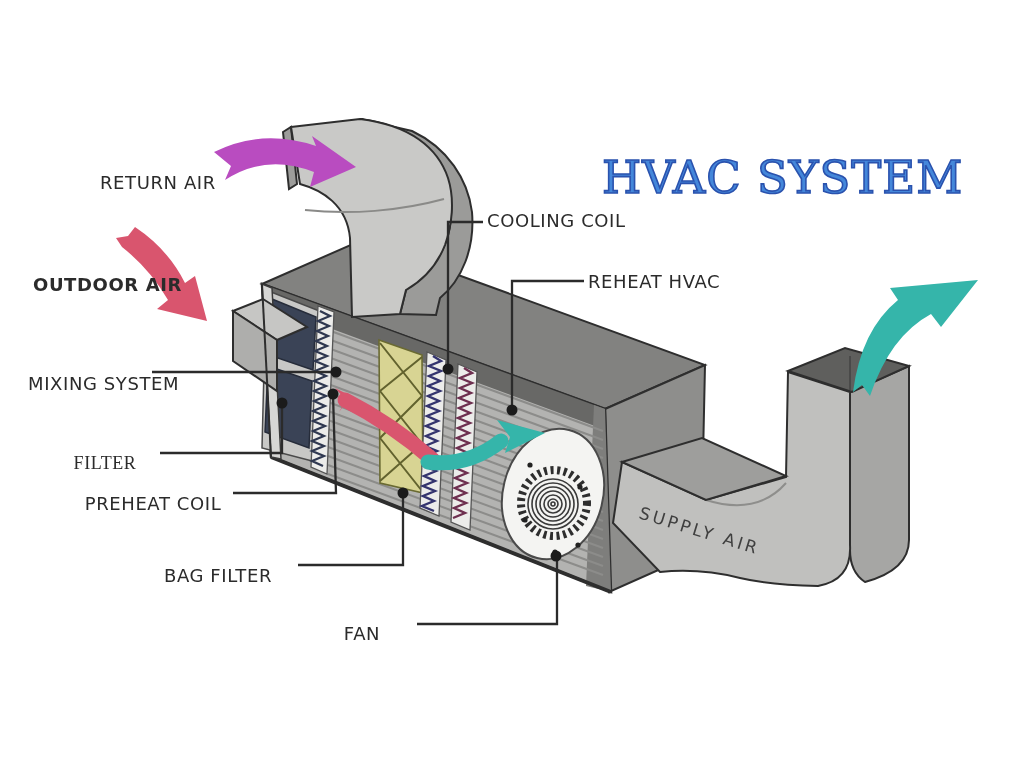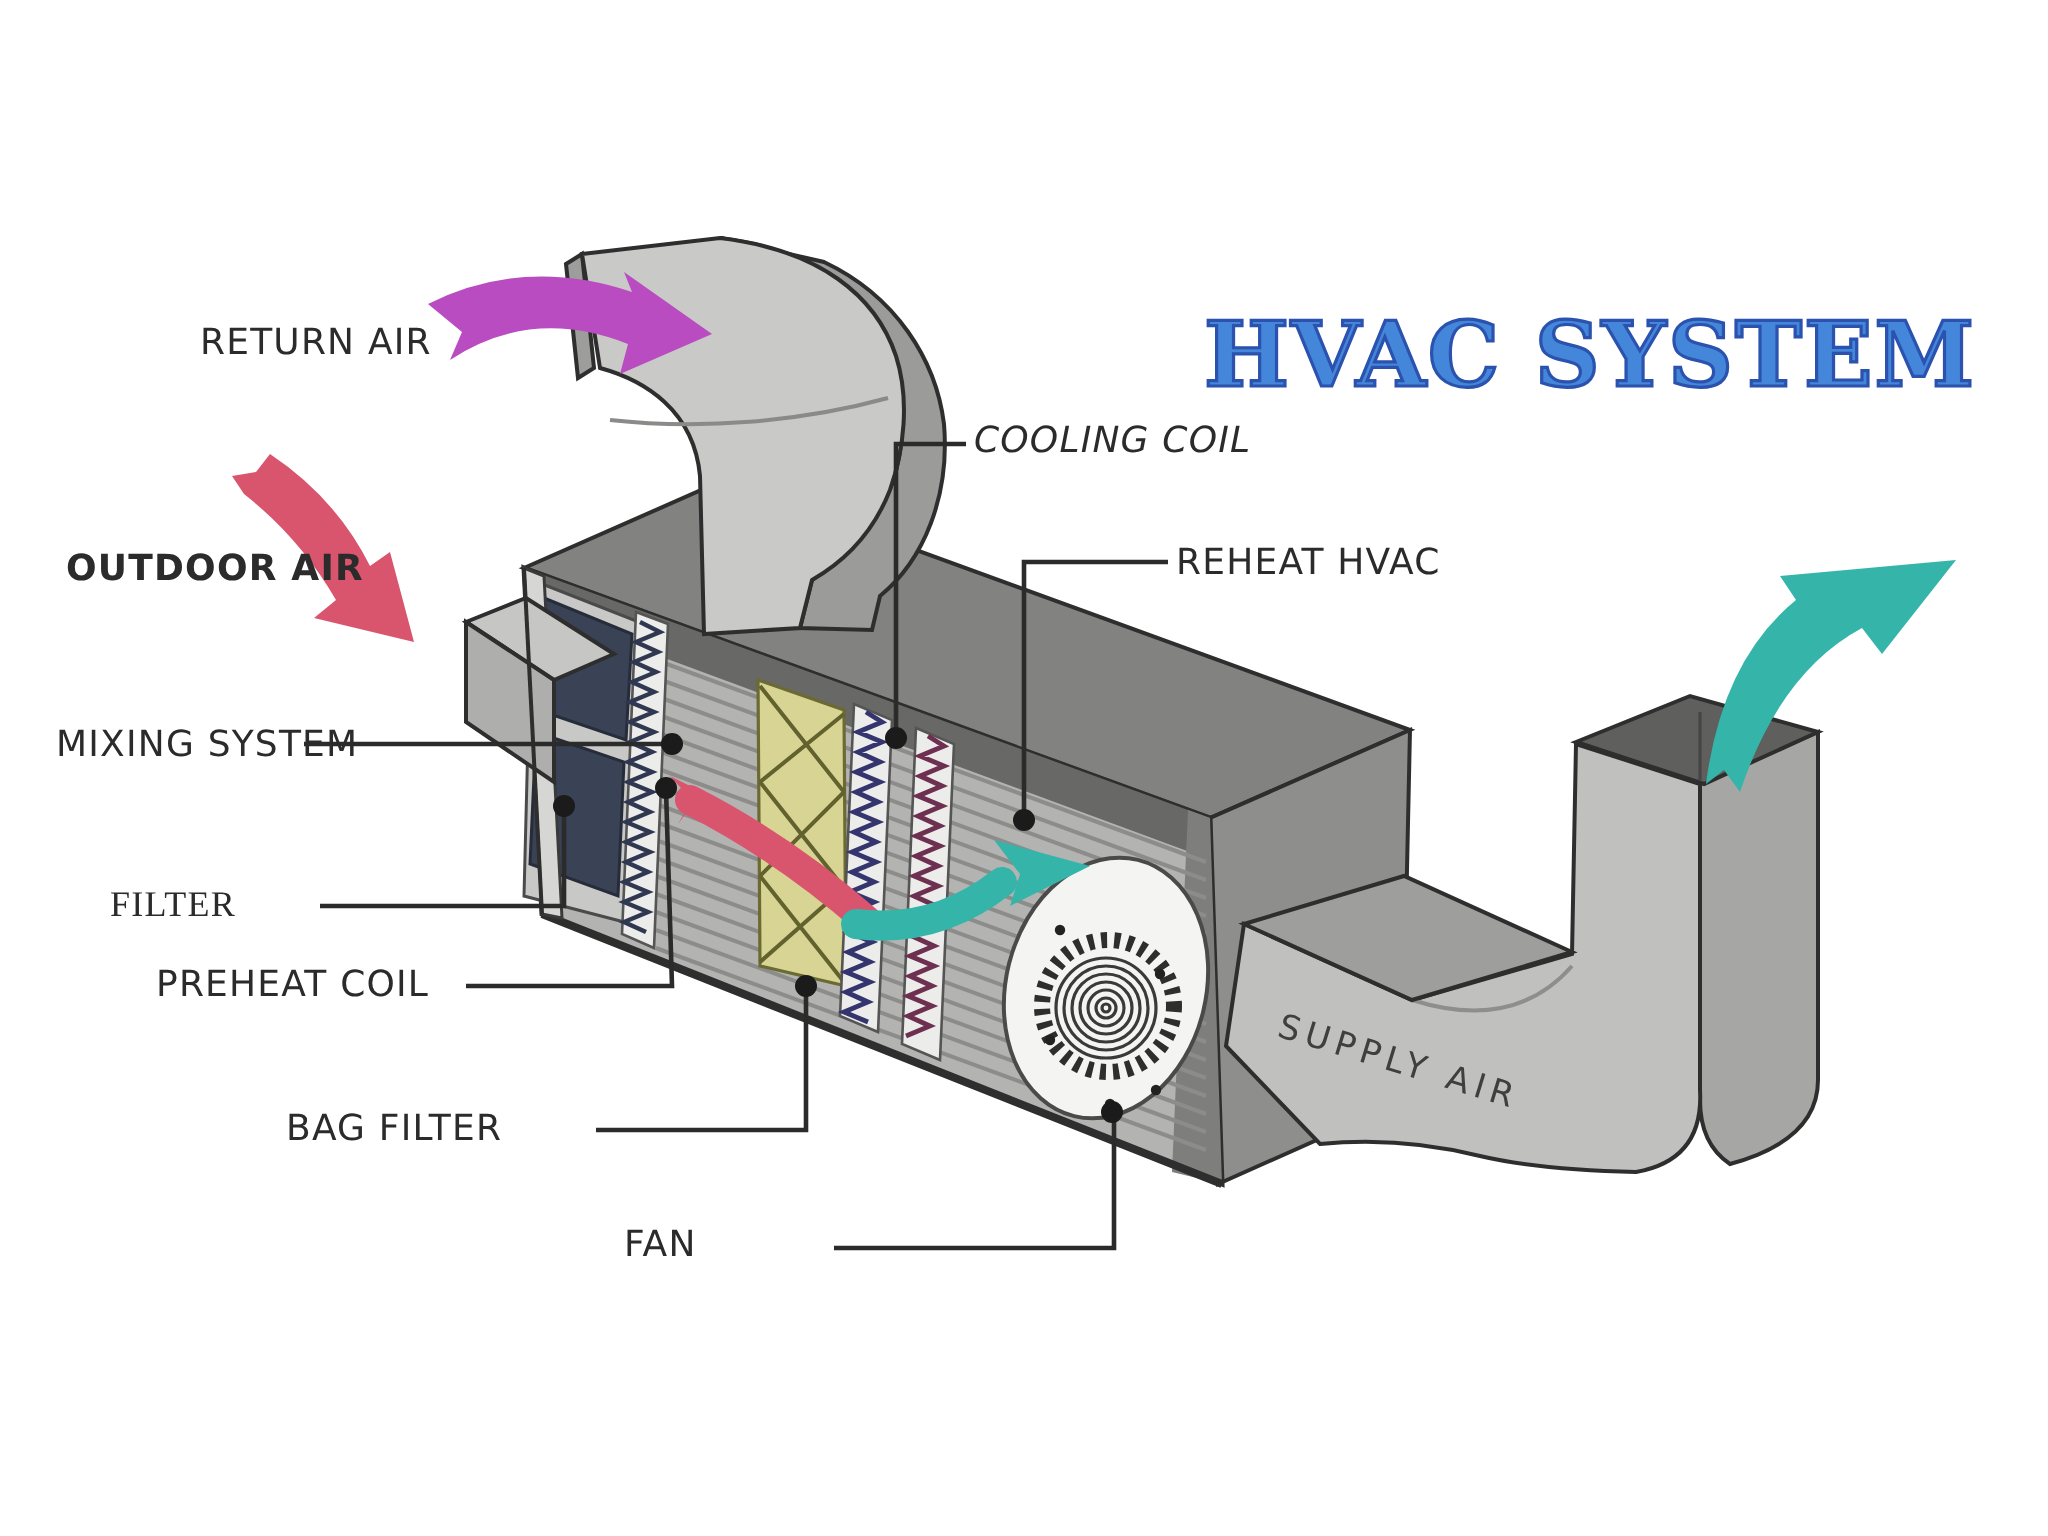--- a/index.html
+++ b/index.html
@@ -1,23 +1,23 @@
 <!DOCTYPE html>
 <html><head>
 <meta charset="utf-8">
 <style>
   html,body{margin:0;padding:0;background:#e8e8e8;}
   #stage{position:relative;width:1024px;height:768px;background:#ffffff;overflow:hidden;
          font-family:"DejaVu Sans","Liberation Sans",sans-serif;}
   #art{position:absolute;left:0;top:0;}
   .lbl{position:absolute;font-size:18px;letter-spacing:.6px;color:#2b2b2b;white-space:nowrap;
        font-weight:500;}
-  .r{text-align:left;}
+  .r{text-align:center;margin-top:11px;}
   #title{position:absolute;left:602px;top:151px;font-family:"DejaVu Serif","Liberation Serif",serif;
-         font-weight:bold;font-size:45px;letter-spacing:1px;color:#4487da;
+         font-weight:normal;font-size:45px;letter-spacing:1px;color:#4487da;
          -webkit-text-stroke:1.6px #2a52ae;white-space:nowrap;}
 </style>
 </head>
 <body>
 
 <div id="stage">
 
 <svg id="art" width="1024" height="768" viewBox="0 0 1024 768">
 
   <g>
@@ -177,16 +177,16 @@
 
 <div id="title">HVAC SYSTEM</div>
 
 <div class="lbl r" style="left:100px;top:161px;width:115px;">RETURN AIR</div>
 <div class="lbl" style="left:33px;top:274px;font-weight:bold;">OUTDOOR AIR</div>
 <div class="lbl r" style="left:28px;top:362px;width:120px;">MIXING SYSTEM</div>
 <div class="lbl r" style="left:55px;top:442px;width:100px;font-family:Liberation Serif, serif;">FILTER</div>
 <div class="lbl r" style="left:78px;top:482px;width:150px;">PREHEAT COIL</div>
 <div class="lbl r" style="left:143px;top:554px;width:150px;">BAG FILTER</div>
 <div class="lbl r" style="left:312px;top:612px;width:100px;">FAN</div>
-<div class="lbl" style="left:487px;top:210px;font-style:italic;">COOLING COIL</div>
+<div class="lbl" style="left:487px;top:210px;">COOLING COIL</div>
 <div class="lbl" style="left:588px;top:271px;">REHEAT HVAC</div>
 
 </div>
 
 </body></html>

